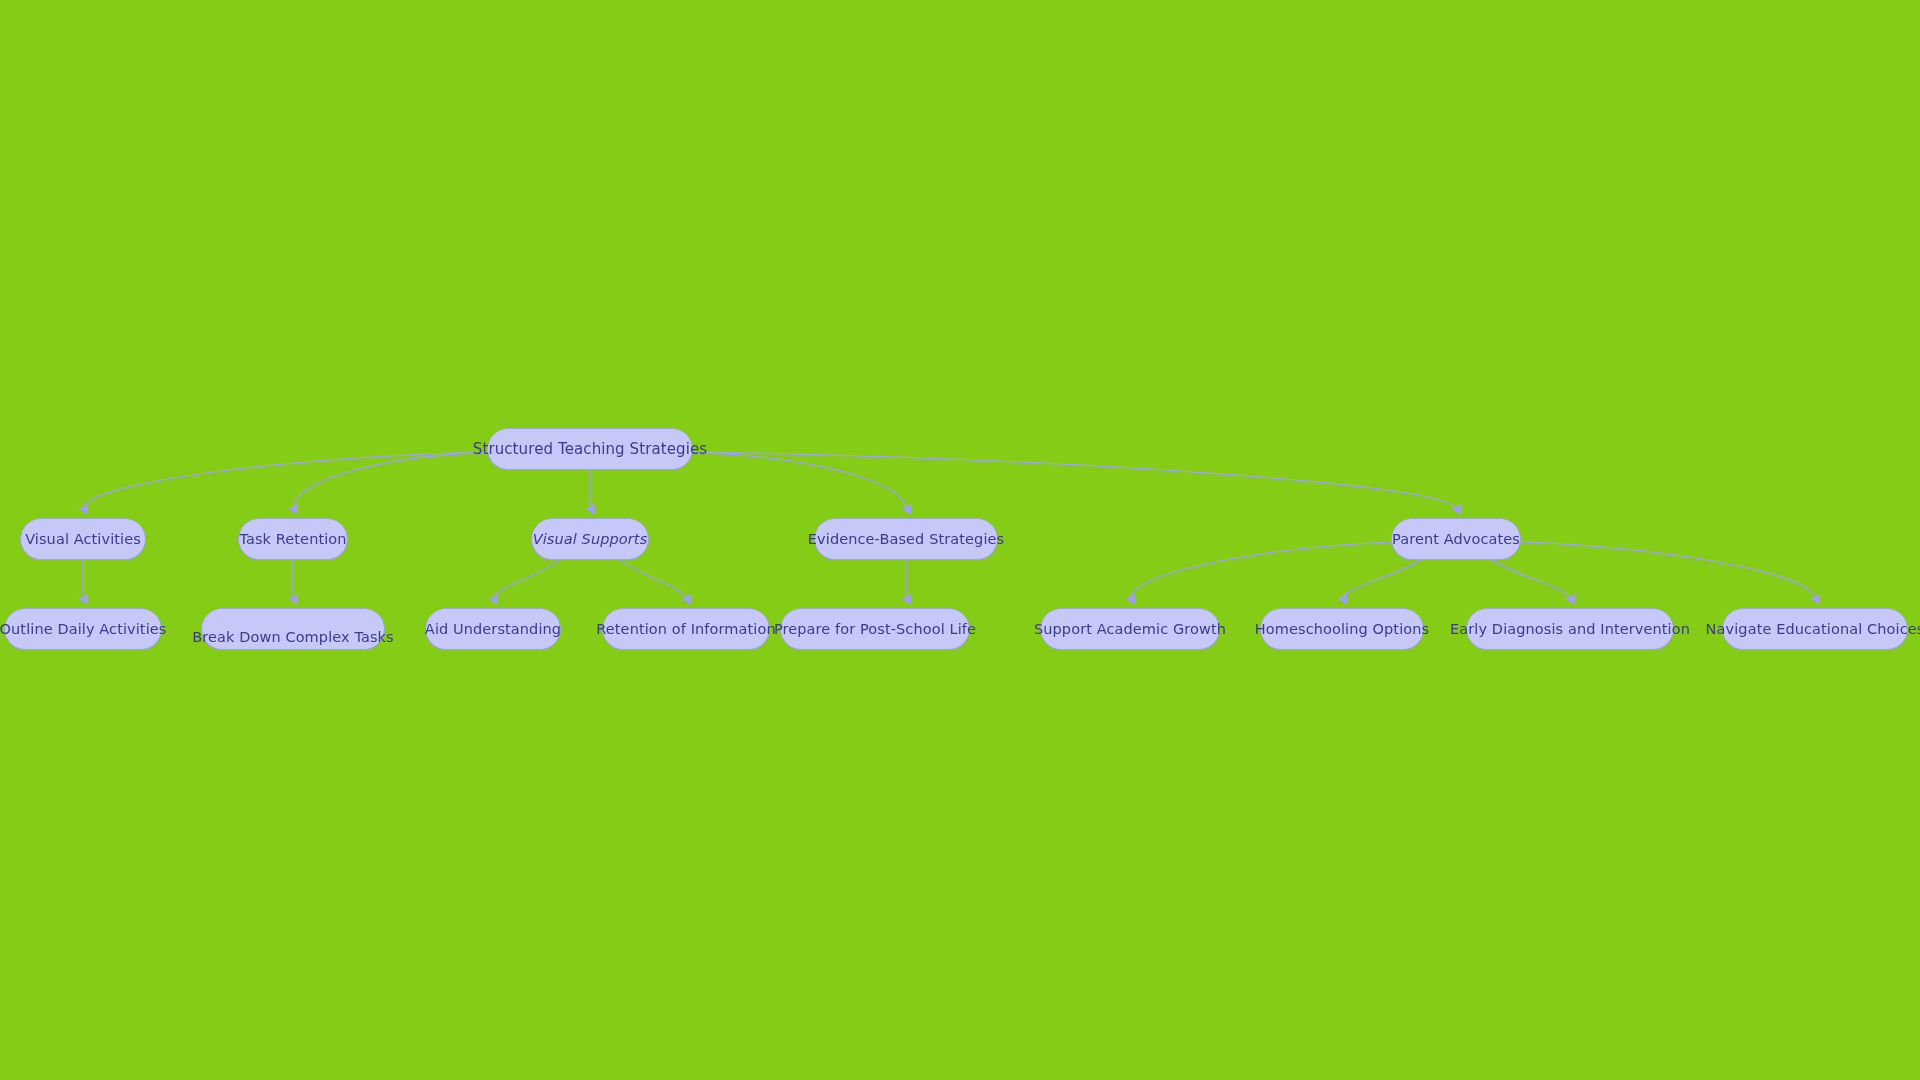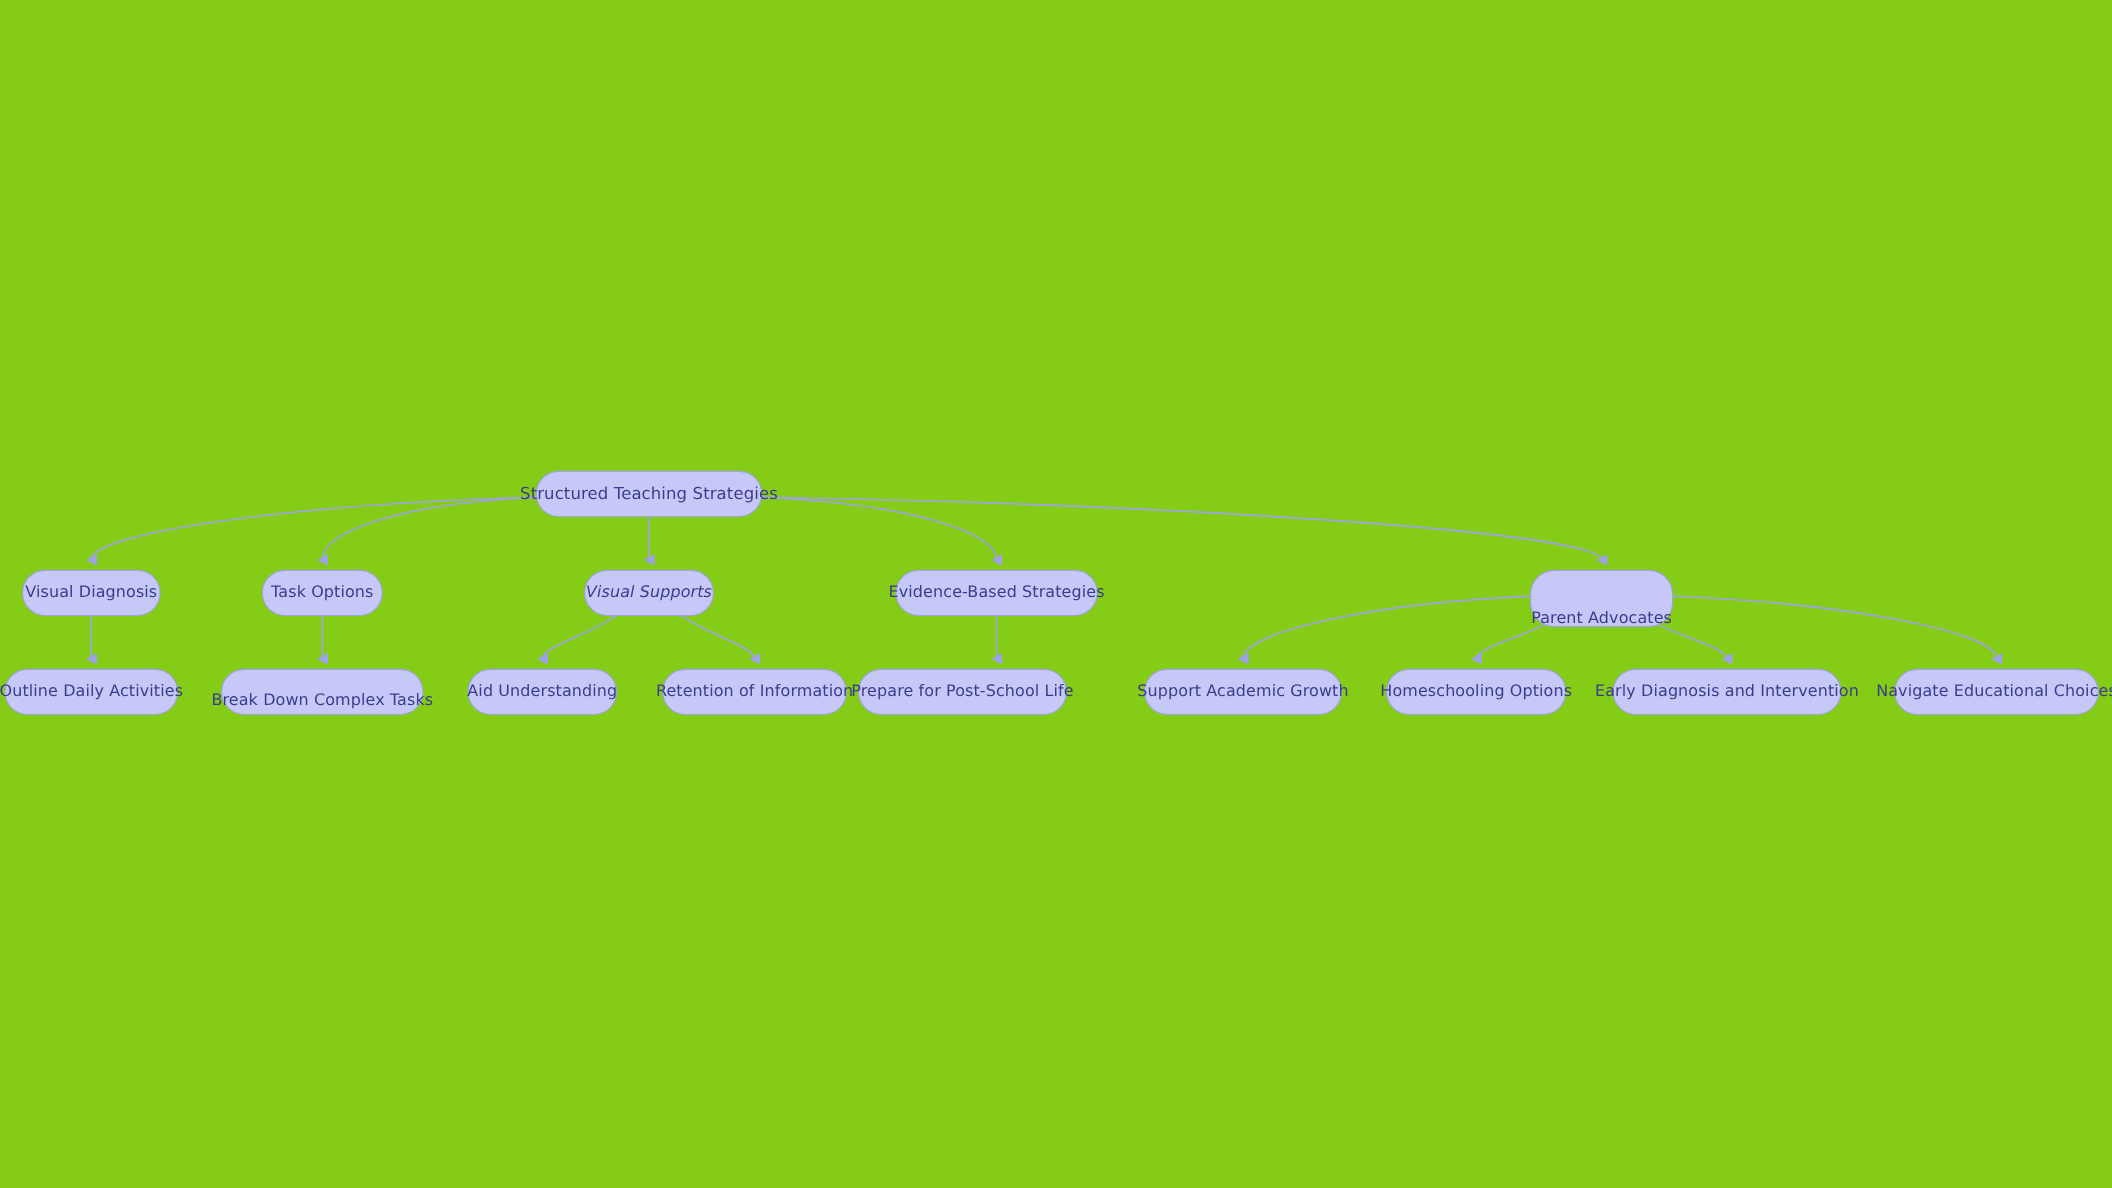--- a/index.html
+++ b/index.html
@@ -83,32 +83,32 @@
         <path d="M 1490.2 559 C 1518.7 577, 1570 587.8, 1570 599" fill="none" stroke="#9ea2e6" stroke-width="1.5" marker-end="url(#arrowhead)"></path>
         <path d="M 1521 542 C 1671.78 548, 1815 573.35, 1815 599" fill="none" stroke="#9ea2e6" stroke-width="1.5" marker-end="url(#arrowhead)"></path>
       </g>
   </svg>
 
   <div id="node-layer">
       <div class="node root" style="left: 487px; top: 428px; width: 206px; height: 42px; background: rgb(198, 201, 248); border-color: rgb(158, 162, 230);">
         <span class="node-label" style="color: rgb(59, 59, 140);">Structured Teaching Strategies</span>
       </div>
       <div class="node" style="left: 20px; top: 518px; width: 126px; height: 42px; background: rgb(198, 201, 248); border-color: rgb(158, 162, 230);">
-        <span class="node-label" style="color: rgb(59, 59, 140);">Visual Diagnosis</span>
+        <span class="node-label" style="color: rgb(59, 59, 140);">Visual Activities</span>
       </div>
       <div class="node" style="left: 238px; top: 518px; width: 110px; height: 42px; background: rgb(198, 201, 248); border-color: rgb(158, 162, 230);">
-        <span class="node-label" style="color: rgb(59, 59, 140);">Task Options</span>
+        <span class="node-label" style="color: rgb(59, 59, 140);">Task Retention</span>
       </div>
       <div class="node" style="left: 531px; top: 518px; width: 118px; height: 42px; background: rgb(198, 201, 248); border-color: rgb(158, 162, 230);">
         <span class="node-label" style="color: rgb(59, 59, 140); font-style: italic;">Visual Supports</span>
       </div>
       <div class="node" style="left: 814px; top: 518px; width: 184px; height: 42px; background: rgb(198, 201, 248); border-color: rgb(158, 162, 230);">
         <span class="node-label" style="color: rgb(59, 59, 140);">Evidence-Based Strategies</span>
       </div>
-      <div class="node" style="left: 1391px; top: 518px; width: 130px; height: 52px; background: rgb(198, 201, 248); border-color: rgb(158, 162, 230); align-items: flex-end;">
+      <div class="node" style="left: 1391px; top: 518px; width: 130px; height: 42px; background: rgb(198, 201, 248); border-color: rgb(158, 162, 230);">
         <span class="node-label" style="color: rgb(59, 59, 140);">Parent Advocates</span>
       </div>
       <div class="node" style="left: 4px; top: 608px; width: 158px; height: 42px; background: rgb(198, 201, 248); border-color: rgb(158, 162, 230);">
         <span class="node-label" style="color: rgb(59, 59, 140);">Outline Daily Activities</span>
       </div>
       <div class="node" style="left: 201px; top: 608px; width: 184px; height: 42px; background: rgb(198, 201, 248); border-color: rgb(158, 162, 230);">
         <span class="node-label" style="color: rgb(59, 59, 140); margin-top: 16px;">Break Down Complex Tasks</span>
       </div>
       <div class="node" style="left: 425px; top: 608px; width: 136px; height: 42px; background: rgb(198, 201, 248); border-color: rgb(158, 162, 230);">
         <span class="node-label" style="color: rgb(59, 59, 140);">Aid Understanding</span>

